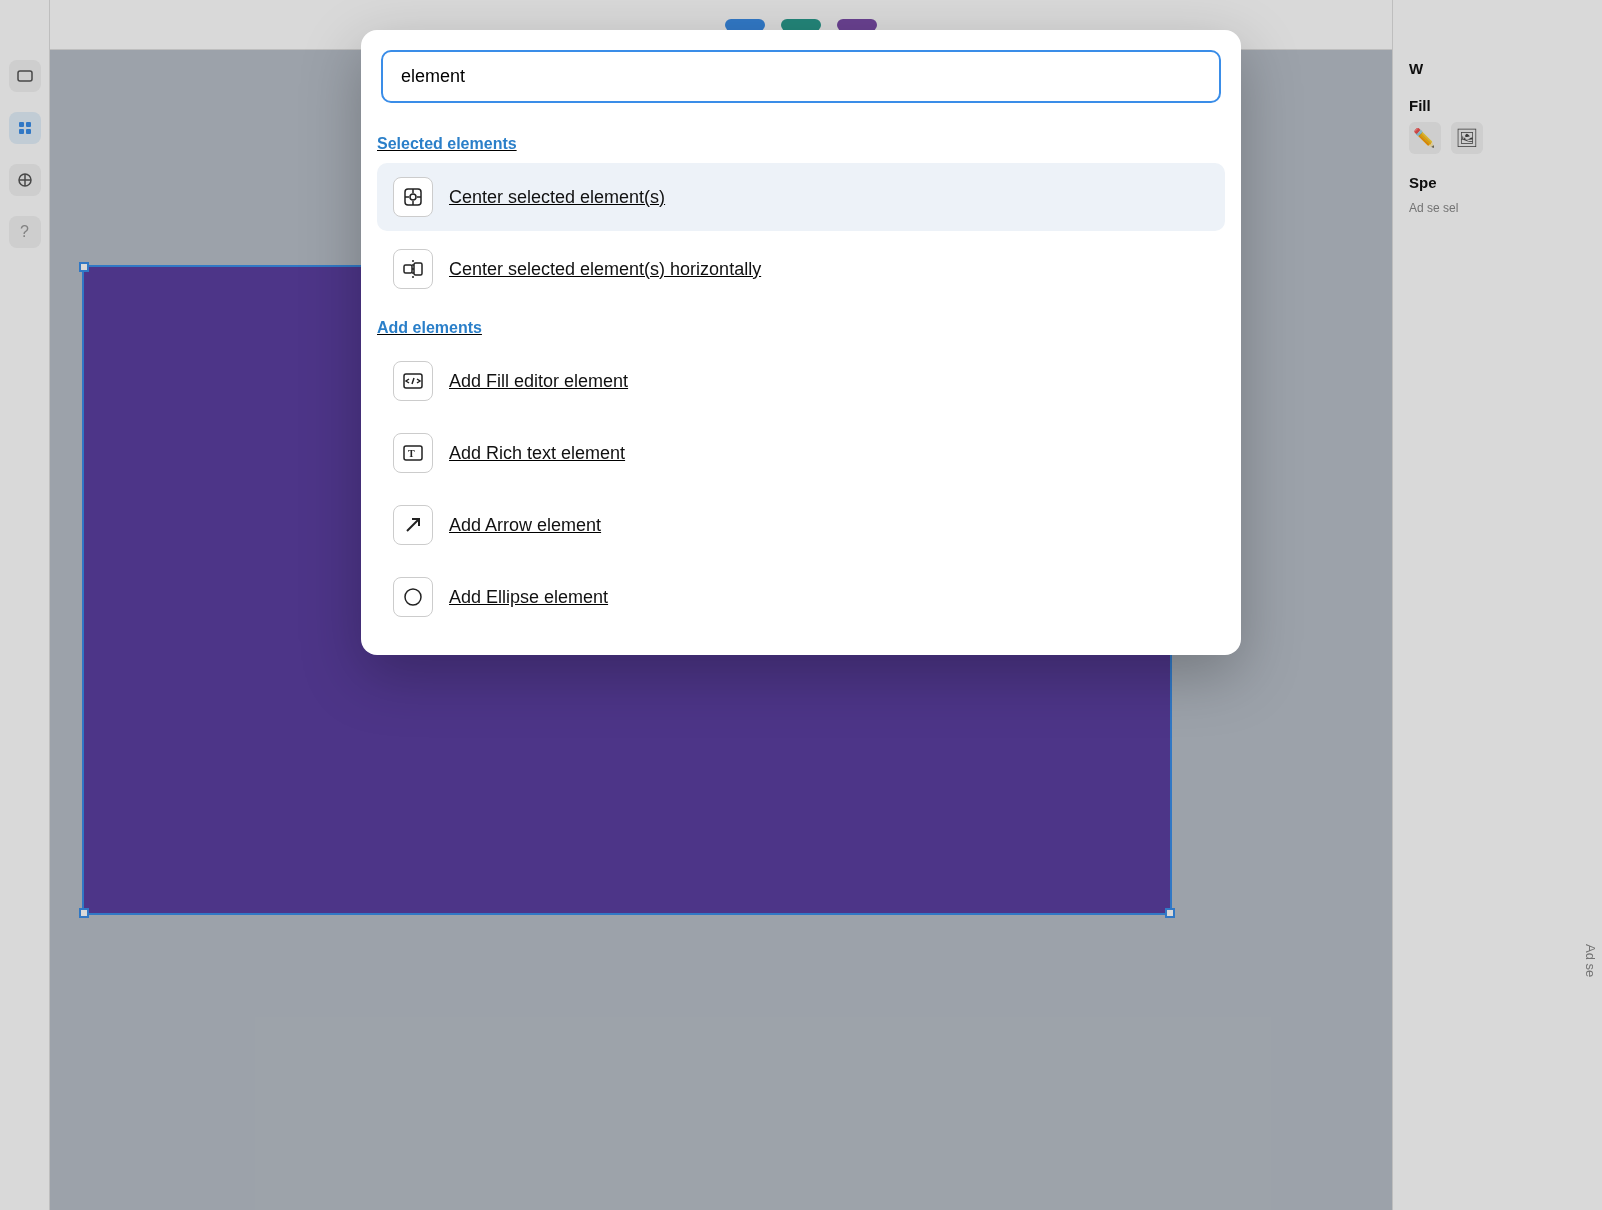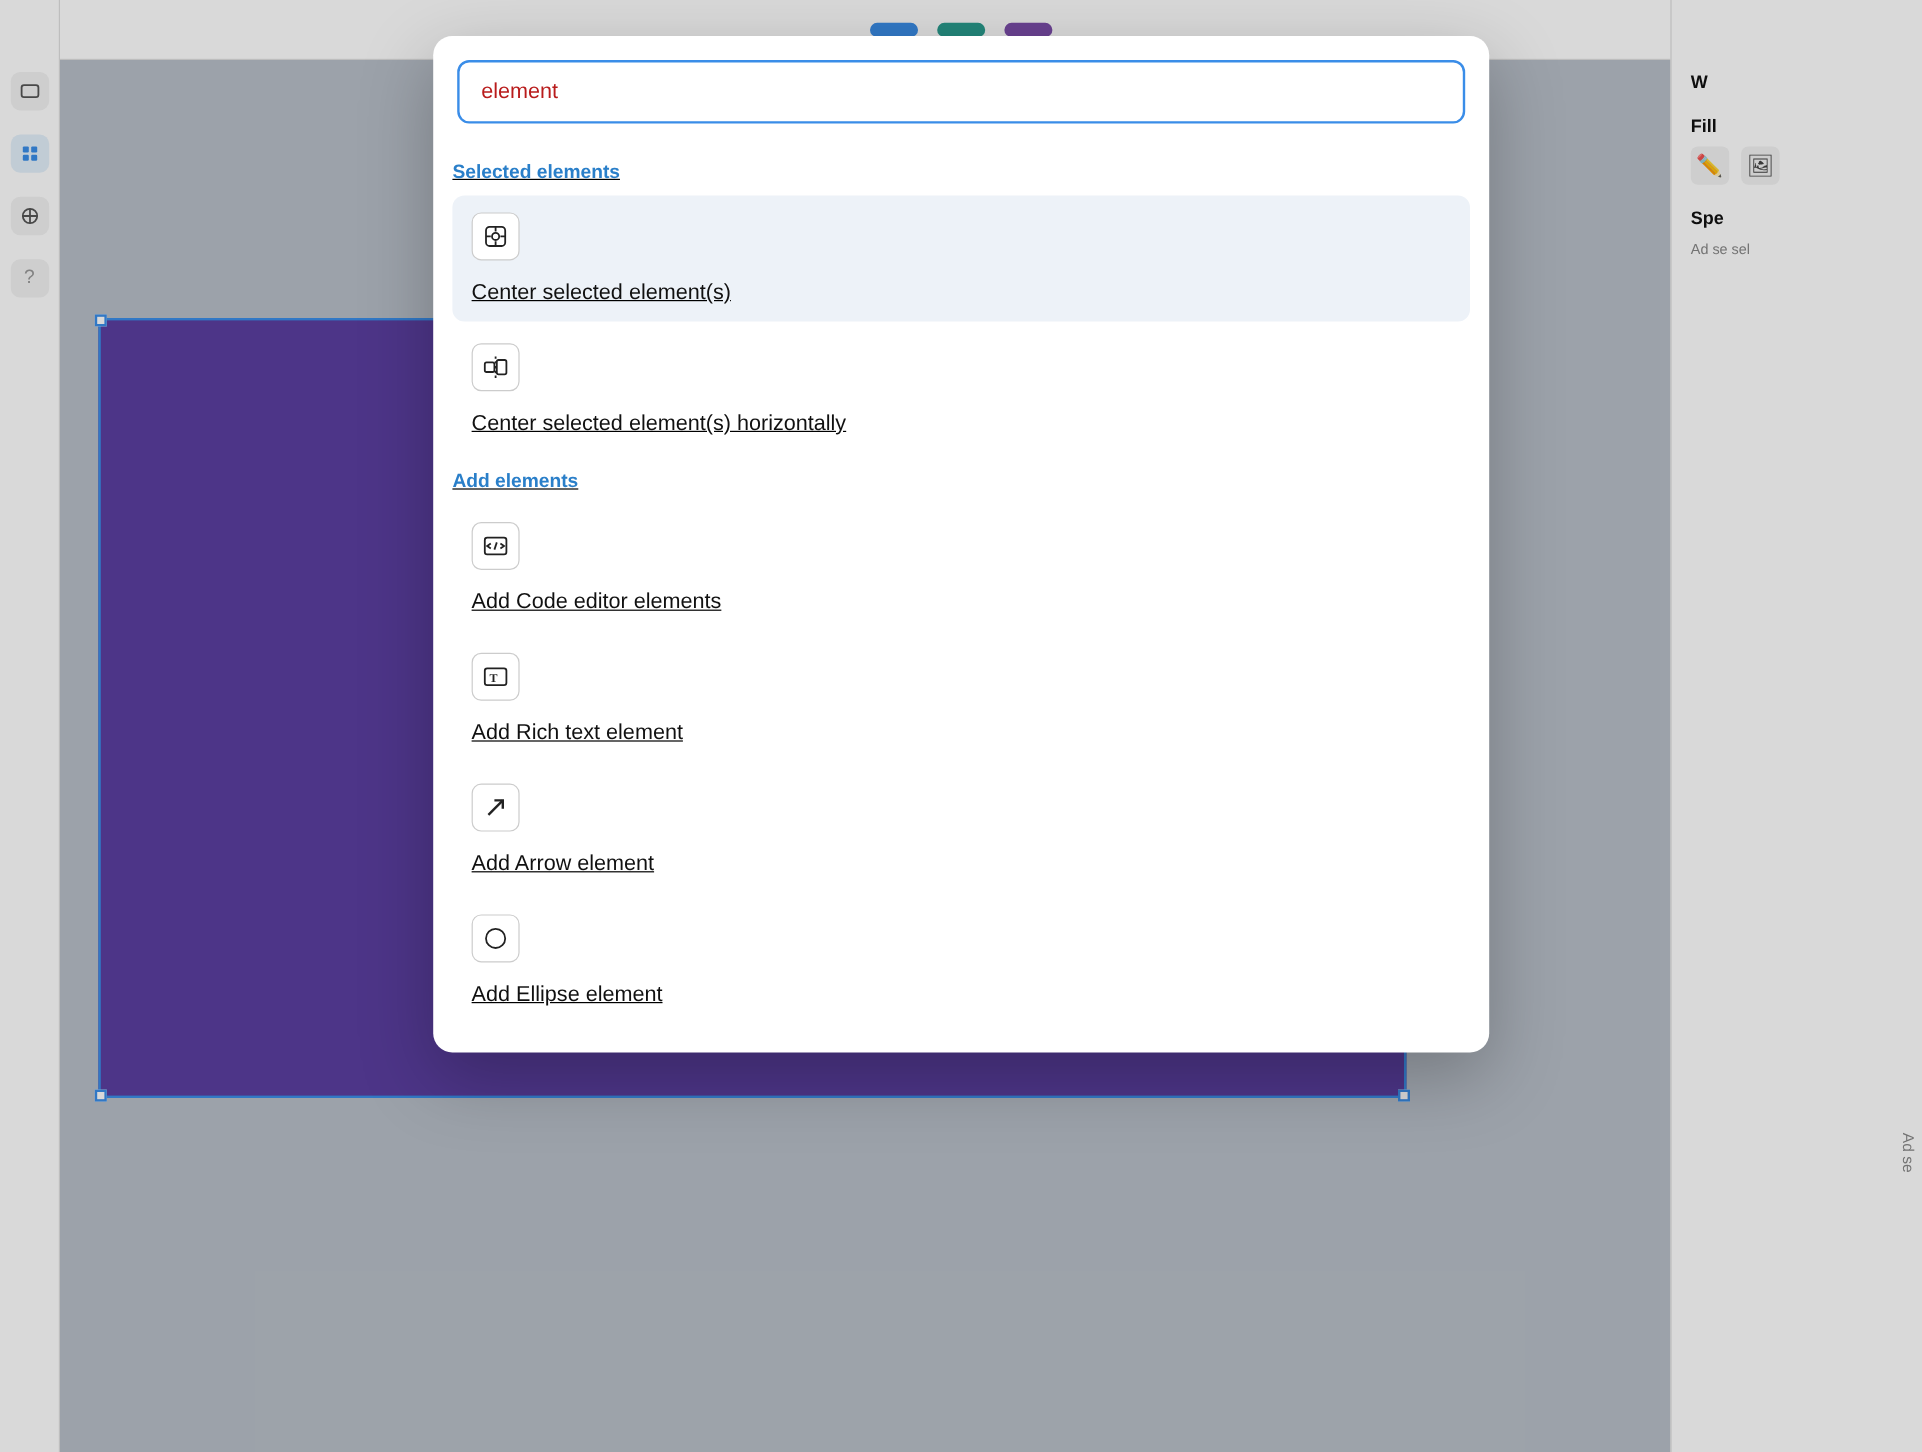--- a/index.html
+++ b/index.html
@@ -201,21 +201,21 @@
       flex-shrink: 0;
     }
 
     .modal-search-input {
       width: 100%;
       padding: 14px 18px;
       font-size: 18px;
       border: 2px solid #3a8de8;
       border-radius: 10px;
       outline: none;
-      color: #b91c1c;
+      color: #000000;
       font-family: inherit;
     }
 
     
     .modal-content {
       flex: 1;
       overflow-y: auto;
       padding: 0 16px 20px;
       text-decoration: underline;
     }
@@ -236,29 +236,28 @@
     .section-header {
       font-size: 16px;
       font-weight: 600;
       color: #2a7fc9;
       margin: 16px 0 10px;
     }
 
     
     .command-item {
       display: flex;
-      align-items: flex-start;
+      align-items: center;
       gap: 16px;
       padding: 14px 16px;
       border-radius: 10px;
       cursor: pointer;
       margin-bottom: 4px;
       background: white;
       transition: background 0.1s;
-      flex-direction: column;
     }
 
     .command-item.active {
       background: #edf2f8;
     }
 
     .command-icon {
       width: 40px;
       height: 40px;
       border: 1.5px solid #ccc;
@@ -382,21 +381,21 @@
 
       <div class="command-item">
         <div class="command-icon">
           <svg width="22" height="22" viewBox="0 0 22 22" fill="none">
             <rect x="2" y="4" width="18" height="14" rx="2" stroke="#222" stroke-width="1.5"></rect>
             <polyline points="7,9 4,11 7,13" stroke="#222" stroke-width="1.5" fill="none"></polyline>
             <polyline points="15,9 18,11 15,13" stroke="#222" stroke-width="1.5" fill="none"></polyline>
             <line x1="10" y1="14" x2="12" y2="8" stroke="#222" stroke-width="1.5"></line>
           </svg>
         </div>
-        <span class="command-label">Add Code editor elements</span>
+        <span class="command-label">Add Fill editor element</span>
       </div>
 
       <div class="command-item">
         <div class="command-icon">
           <svg width="22" height="22" viewBox="0 0 22 22" fill="none">
             <rect x="2" y="4" width="18" height="14" rx="2" stroke="#222" stroke-width="1.5"></rect>
             <text x="6" y="15" font-size="10" font-weight="700" fill="#222" font-family="serif">T</text>
           </svg>
         </div>
         <span class="command-label">Add Rich text element</span>

